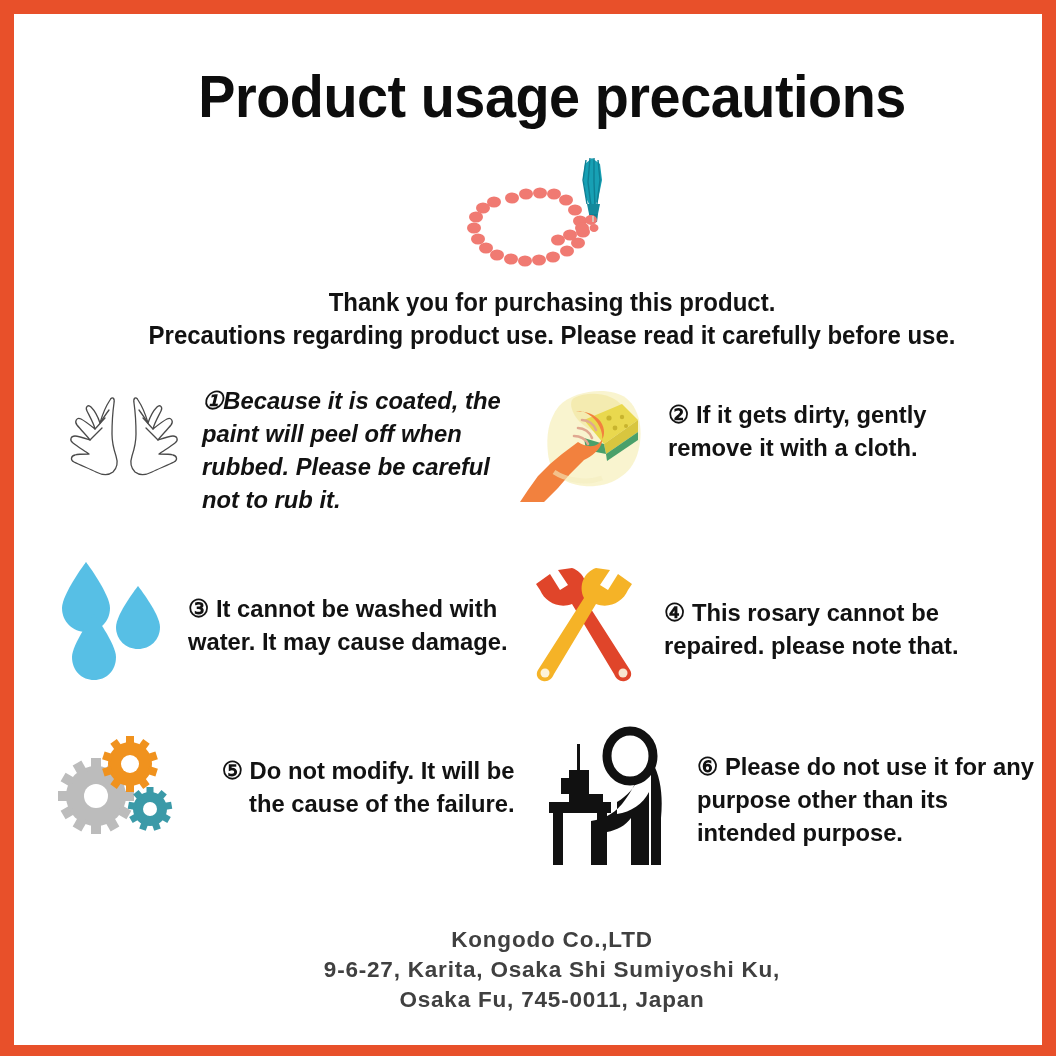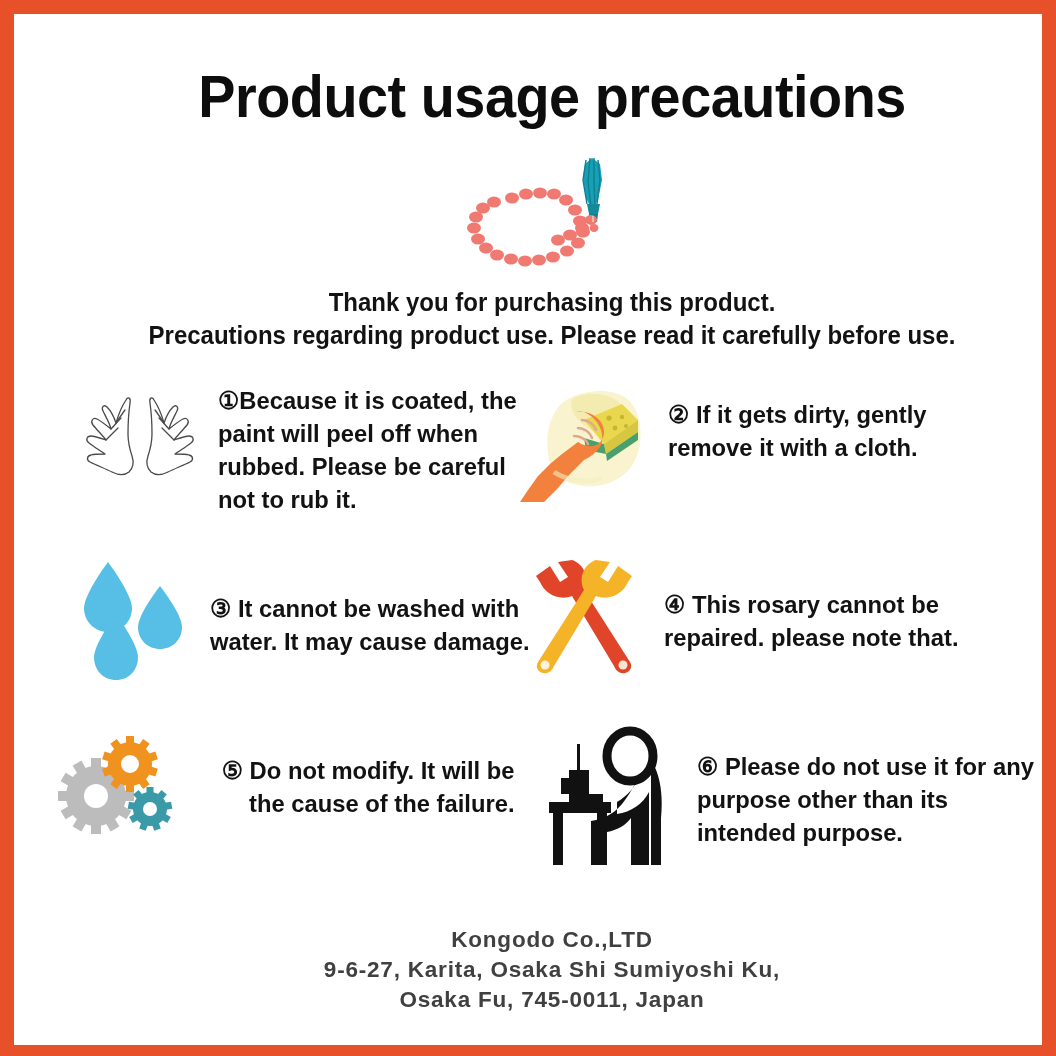--- a/index.html
+++ b/index.html
@@ -92,24 +92,24 @@
   .cell .txt {
     font-weight: bold;
     color: #121212;
     font-size: 24.5px;
     line-height: 33px;
     transform: scaleX(0.97);
     transform-origin: left top;
   }
 
   
-  .c1 { left: 66px;  top: 4px;   width: 460px; }
+  .c1 { left: 50px;  top: 4px;   width: 460px; font-style: italic; }
   .c2 { left: 500px; top: 4px;   width: 500px; }
-  .c3 { left: 62px;  top: 186px; width: 470px; }
-  .c4 { left: 500px; top: 186px; width: 510px; }
+  .c3 { left: 40px;  top: 186px; width: 470px; }
+  .c4 { left: 500px; top: 194px; width: 510px; }
   .c5 { left: 40px;  top: 360px; width: 470px; text-align: right; }
   .c6 { left: 521px; top: 350px; width: 510px; }
 
   .c1 .icon-box { width: 120px; height: 110px; }
   .c2 .icon-box { width: 140px; height: 130px; }
   .c3 .icon-box { width: 120px; height: 125px; }
   .c4 .icon-box { width: 140px; height: 120px; }
   .c5 .icon-box { width: 140px; height: 105px; }
   .c6 .icon-box { width: 150px; height: 150px; }
 

